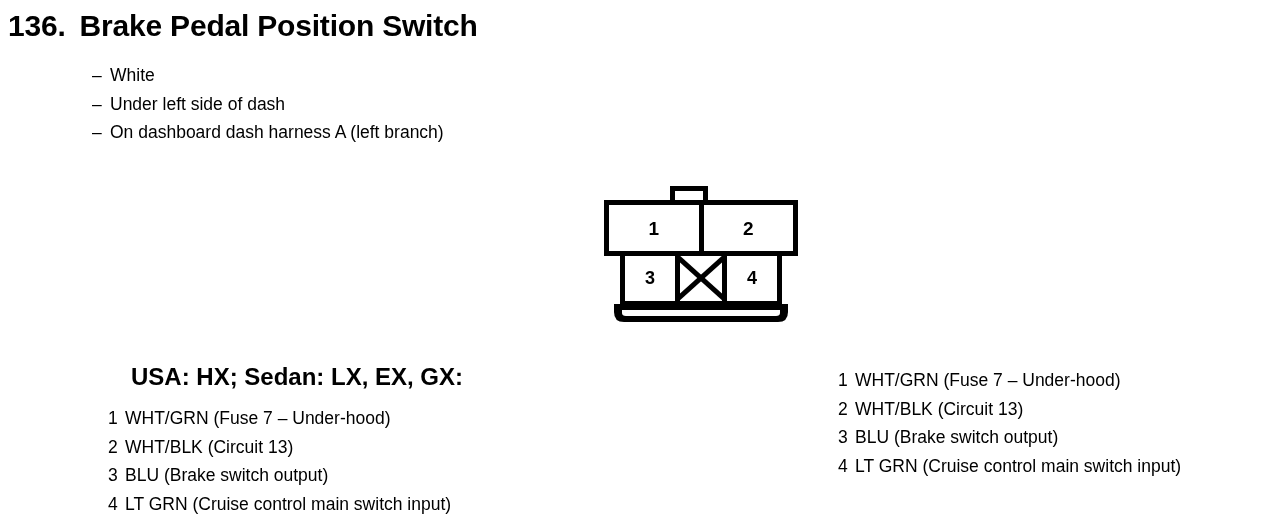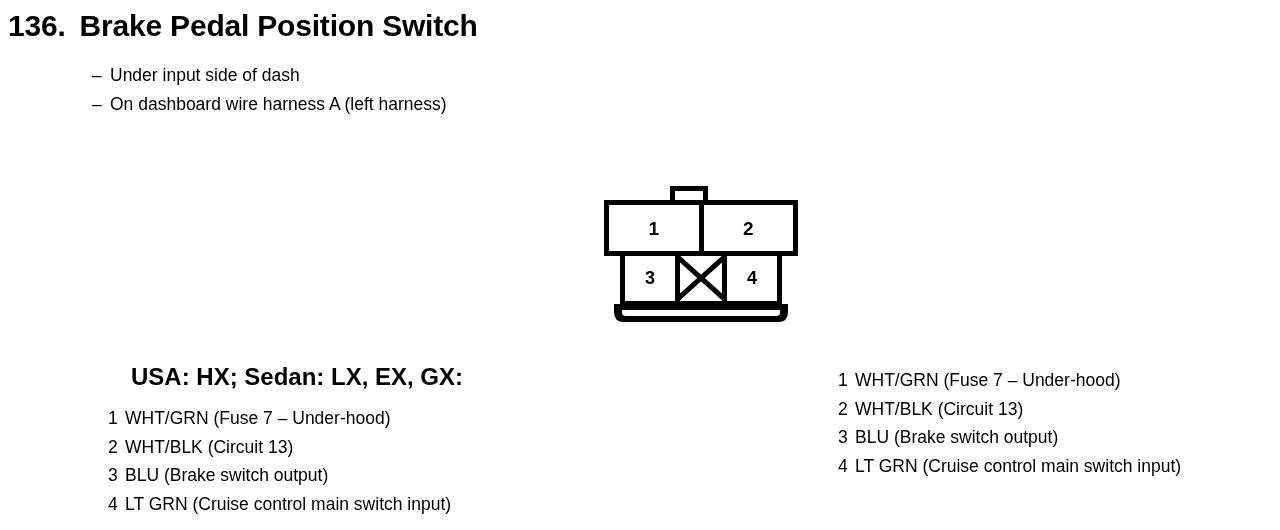--- a/index.html
+++ b/index.html
@@ -172,24 +172,27 @@
 </style>
 </head>
 <body>
 
 <div class="page-title">
   <span class="title-num">136.</span><span>Brake Pedal Position Switch</span>
 </div>
 
 <div class="desc-list">
   <span class="desc-line">
-    <span class="desc-dash">–</span><span>Under input side of dash</span>
+    <span class="desc-dash">–</span><span>White</span>
   </span>
   <span class="desc-line">
-    <span class="desc-dash">–</span><span>On dashboard wire harness A (left harness)</span>
+    <span class="desc-dash">–</span><span>Under left side of dash</span>
+  </span>
+  <span class="desc-line">
+    <span class="desc-dash">–</span><span>On dashboard dash harness A (left branch)</span>
   </span>
 </div>
 
 <div class="connector">
 
   <div class="conn-part tab"></div>
 
   <div class="conn-part row-top">
     <div class="cell">
       <span class="pin-no">1</span>

